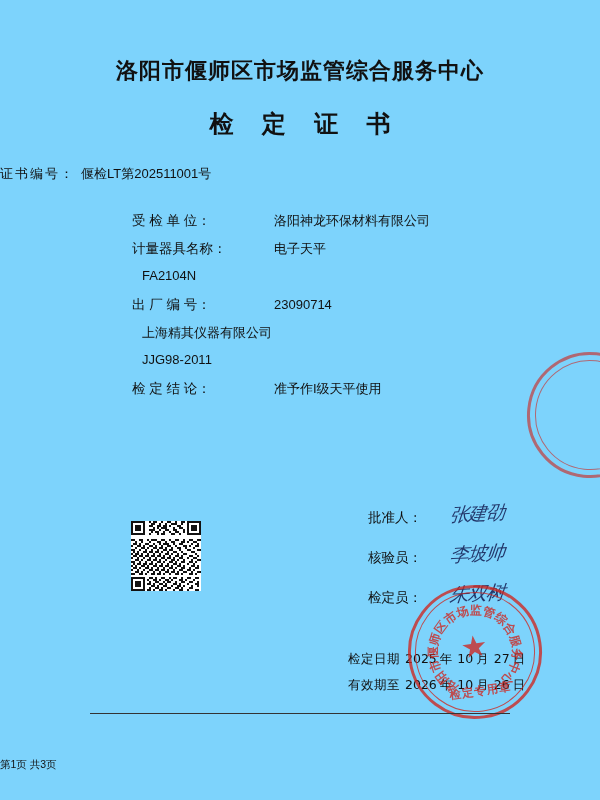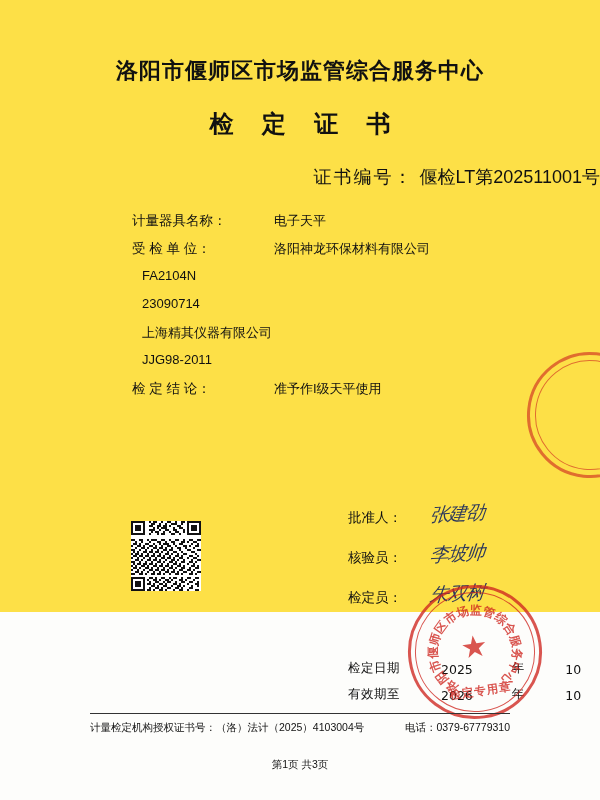--- a/index.html
+++ b/index.html
@@ -11,22 +11,22 @@
     height: 800px;
     background: #fdfdfb;
     font-family: "Liberation Sans", sans-serif;
     color: #1a1a1a;
     position: relative;
     overflow: hidden;
   }
   .page {
     position: relative;
     width: 600px;
-    height: 612px;
-    background: #fde047;
+    height: 800px;
+    background: #7dd3fc;
   }
   
   .org-title {
     position: absolute;
     top: 56px;
     left: 0;
     width: 600px;
     text-align: center;
     font-family: "DejaVu Sans", "Liberation Sans", sans-serif;
     font-size: 22px;
@@ -45,22 +45,22 @@
     font-weight: bold;
     letter-spacing: 10px;
     text-indent: 10px;
     color: #111;
   }
   .cert-no {
     position: absolute;
     top: 165px;
     left: 0;
     width: 600px;
-    text-align: right;
-    font-size: 18px;
+    text-align: left;
+    font-size: 13px;
     color: #111;
   }
   .cert-no .lbl {
     letter-spacing: 2px;
   }
   .cert-no .val {
     margin-left: 6px;
   }
   
   .fields {
@@ -108,20 +108,21 @@
   .sig-row {
     display: flex;
     align-items: flex-end;
     height: 40px;
   }
   .sig-label {
     font-size: 13.5px;
     color: #111;
     width: 74px;
     white-space: nowrap;
+    margin-left: 20px;
   }
   .sig-name {
     font-family: "DejaVu Serif", "Liberation Serif", serif;
     font-size: 19px;
     color: #1b2a5e;
     margin-left: 8px;
     transform: skewX(-9deg) rotate(-3deg);
     font-style: italic;
     letter-spacing: -1px;
     opacity: .92;
@@ -130,24 +131,23 @@
   .dates {
     position: absolute;
     left: 348px;
     top: 651px;
     width: 240px;
     font-size: 12.5px;
     color: #111;
   }
   .date-row {
     display: flex;
-    align-items: flex-end;
+    align-items: flex-start;
     height: 26px;
     white-space: nowrap;
-    gap: 36px;
   }
   .date-row .dlabel { letter-spacing: 0.5px; }
   .date-row .num {
     margin: 0 3px 0 5px;
     font-family: "DejaVu Sans", "Liberation Sans", sans-serif;
   }
   
   .footer-rule {
     position: absolute;
     left: 90px;
@@ -169,21 +169,21 @@
     height: 17px;
     align-items: baseline;
   }
   .footer-left { white-space: nowrap; }
   .footer-right { white-space: nowrap; }
   .page-num {
     position: absolute;
     left: 0;
     top: 758px;
     width: 600px;
-    text-align: center;
+    text-align: left;
     font-size: 10.5px;
     color: #111;
   }
   
   .stamp {
     position: absolute;
     border-radius: 50%;
     border: 3px solid #cf2720;
     color: #cf2720;
     opacity: .78;
@@ -252,31 +252,32 @@
 
   <div class="org-title">洛阳市偃师区市场监管综合服务中心</div>
   <div class="doc-title">检 定 证 书</div>
 
   <div class="cert-no">
     <span class="lbl">证书编号：</span><span class="val">偃检LT第202511001号</span>
   </div>
 
   <div class="fields">
     <div class="field-row">
+      <div class="field-label">受 检 单 位：</div>
+      <div class="field-value">洛阳神龙环保材料有限公司</div>
+    </div>
+    <div class="field-row">
       <div class="field-label">计量器具名称：</div>
       <div class="field-value">电子天平</div>
     </div>
     <div class="field-row">
-      <div class="field-label">受 检 单 位：</div>
-      <div class="field-value">洛阳神龙环保材料有限公司</div>
+      <div class="field-value">FA2104N</div>
     </div>
     <div class="field-row">
-      <div class="field-value">FA2104N</div>
-    </div>
-    <div class="field-row">
+      <div class="field-label">出 厂 编 号：</div>
       <div class="field-value">23090714</div>
     </div>
     <div class="field-row">
       <div class="field-value">上海精其仪器有限公司</div>
     </div>
     <div class="field-row">
       <div class="field-value">JJG98-2011</div>
     </div>
     <div class="field-row">
       <div class="field-label">检 定 结 论：</div>
@@ -644,20 +645,16 @@
         <span class="arc-char" style="transform: rotate(64.4deg) translate(-0.5em, -50px) rotate(0deg);">合</span>
         <span class="arc-char" style="transform: rotate(82.8deg) translate(-0.5em, -50px) rotate(0deg);">服</span>
         <span class="arc-char" style="transform: rotate(101.2deg) translate(-0.5em, -50px) rotate(0deg);">务</span>
         <span class="arc-char" style="transform: rotate(119.6deg) translate(-0.5em, -50px) rotate(0deg);">中</span>
         <span class="arc-char" style="transform: rotate(138deg) translate(-0.5em, -50px) rotate(0deg);">心</span>
       </div>
   </div>
 
   <div class="footer-rule"></div>
   <div class="footer">
-    <div class="footer-row">
-      <span class="footer-left">计量检定机构授权证书号：（洛）法计（2025）4103004号</span>
-      <span class="footer-right">电话：0379-67779310</span>
-    </div>
   </div>
   <div class="page-num">第1页 共3页</div>
 
 </div>
 
 </body></html>

